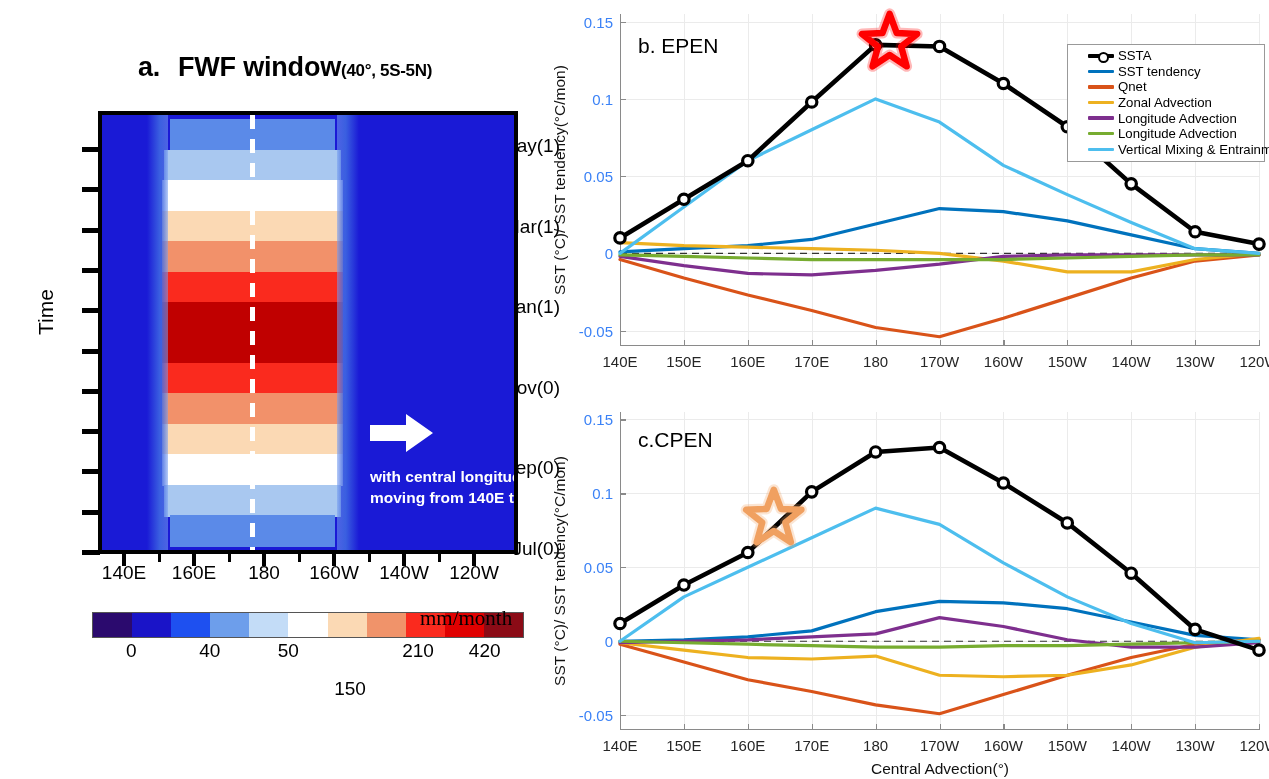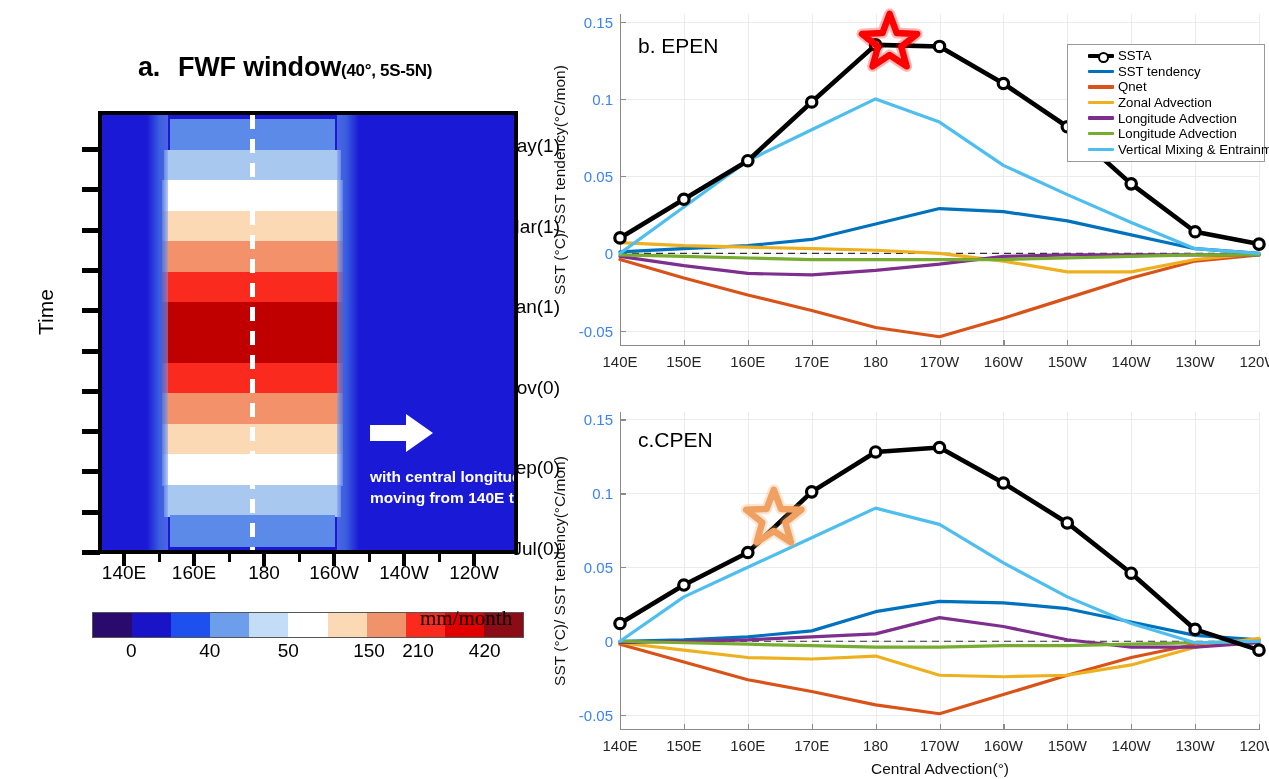--- a/index.html
+++ b/index.html
@@ -174,21 +174,21 @@
         <div style="background: rgb(251, 217, 180);"></div>
         <div style="background: rgb(240, 147, 106);"></div>
         <div style="background: rgb(250, 42, 30);"></div>
         <div style="background: rgb(224, 0, 0);"></div>
         <div style="background: rgb(139, 11, 22);"></div>
       </div>
     <div id="cbar-ticks">
         <div class="cbar-tick" style="left: 131.273px;">0</div>
         <div class="cbar-tick" style="left: 209.818px;">40</div>
         <div class="cbar-tick" style="left: 288.364px;">50</div>
-        <div class="cbar-tick" style="left: 369px;">150</div>
+        <div class="cbar-tick" style="left: 350px; margin-top: 38px;">150</div>
         <div class="cbar-tick" style="left: 418px; text-align: right;">210</div>
         <div class="cbar-tick" style="left: 484.727px;">420</div>
       </div>
     <div id="cbar-units">mm/month</div>
   </div>
 
   <div class="plot" id="plot-b" style="left:620px;top:14px;width:640px;height:332px;">
     <div class="frame"></div>
     <div class="ptitle" style="left:18px;top:20px;">b. EPEN</div>
   <div class="gridh" style="top: 7.72093px;"></div>

